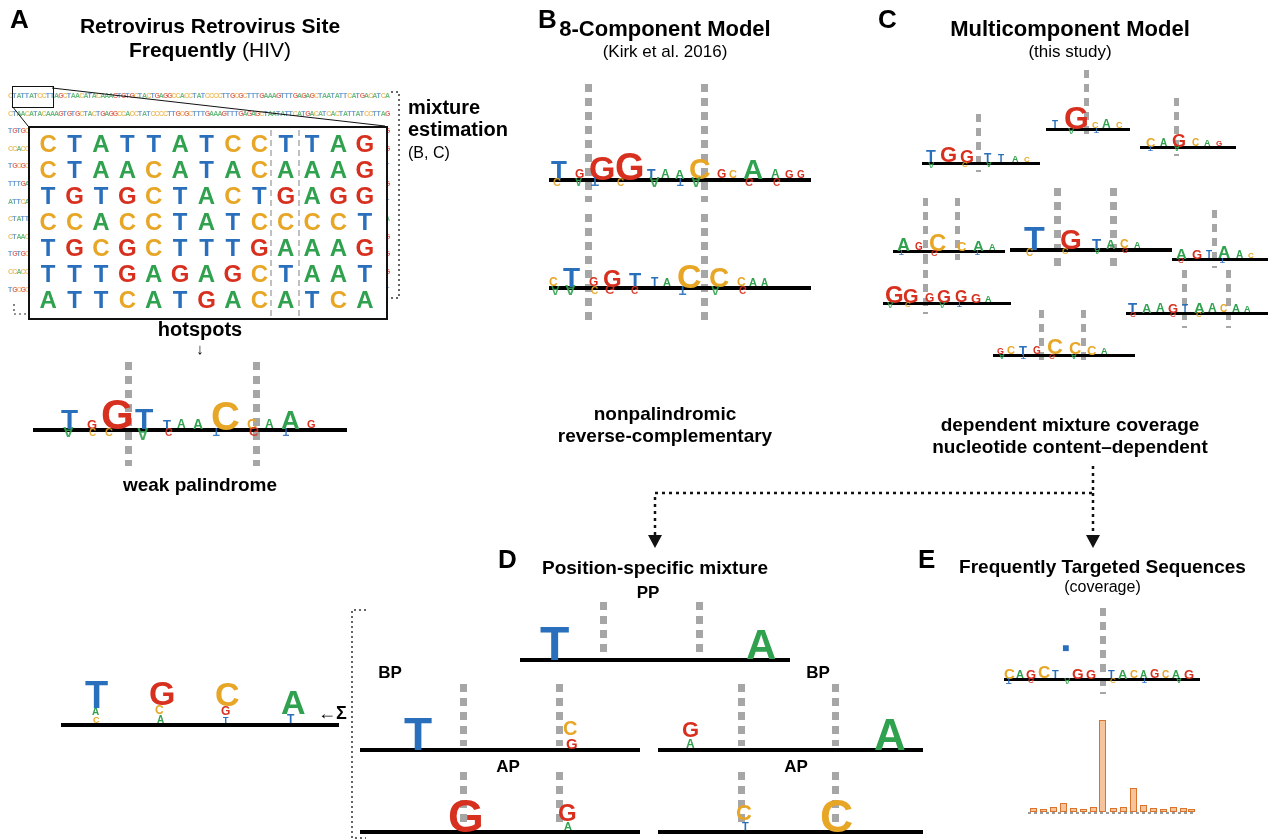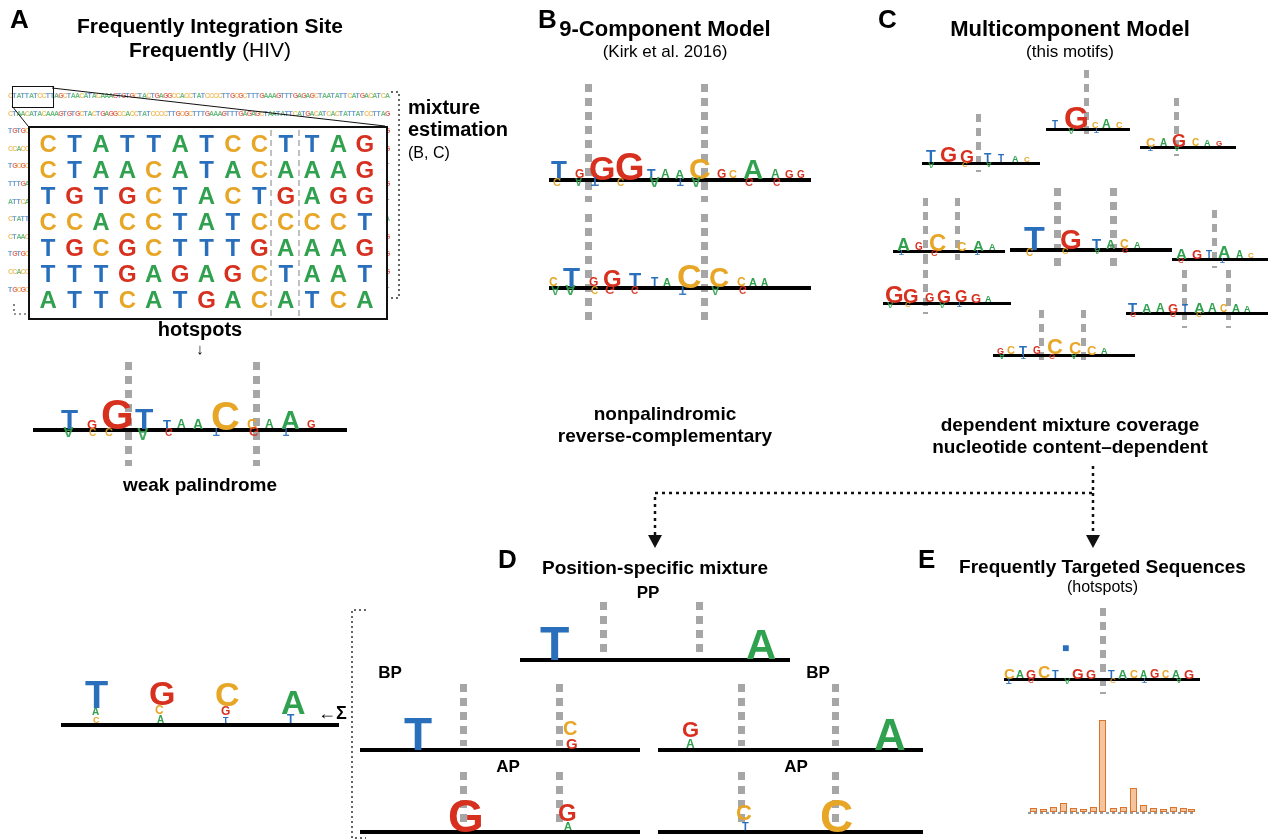--- a/index.html
+++ b/index.html
@@ -52,21 +52,21 @@
     <path d="M1093,466 V493 H655 V536" stroke="#111" stroke-width="2.5" fill="none" stroke-dasharray="3 4"></path>
     <path d="M1093,493 V536" stroke="#111" stroke-width="2.5" fill="none" stroke-dasharray="3 4"></path>
     <polygon points="648,535 662,535 655,548" fill="#111"></polygon>
     <polygon points="1086,535 1100,535 1093,548" fill="#111"></polygon>
 
     <path d="M366,610 H352 V838 H366" stroke="#333" stroke-width="1.5" fill="none" stroke-dasharray="2 3"></path>
   </svg>
 
   <div class="abs plabel" style="left:10px;top:4px">A</div>
   <div class="abs ttl" style="left:30px;top:14px;width:360px;font-size:21px">
-    <span>Frequently Integration Site</span><br>
+    <span>Retrovirus Retrovirus Site</span><br>
     <span>Frequently</span>
     <span style="font-weight:normal">(HIV)</span>
   </div>
 
   <div class="abs noise" style="left:8px;top:84px;width:384px;height:214px">
       <div class="noise-row"><span style="color: rgb(231, 166, 38);">C</span><span style="color: rgb(42, 111, 187);">T</span><span style="color: rgb(48, 161, 78);">A</span><span style="color: rgb(42, 111, 187);">T</span><span style="color: rgb(42, 111, 187);">T</span><span style="color: rgb(48, 161, 78);">A</span><span style="color: rgb(42, 111, 187);">T</span><span style="color: rgb(231, 166, 38);">C</span><span style="color: rgb(231, 166, 38);">C</span><span style="color: rgb(42, 111, 187);">T</span><span style="color: rgb(42, 111, 187);">T</span><span style="color: rgb(48, 161, 78);">A</span><span style="color: rgb(215, 48, 31);">G</span><span style="color: rgb(231, 166, 38);">C</span><span style="color: rgb(42, 111, 187);">T</span><span style="color: rgb(48, 161, 78);">A</span><span style="color: rgb(48, 161, 78);">A</span><span style="color: rgb(231, 166, 38);">C</span><span style="color: rgb(48, 161, 78);">A</span><span style="color: rgb(42, 111, 187);">T</span><span style="color: rgb(48, 161, 78);">A</span><span style="color: rgb(231, 166, 38);">C</span><span style="color: rgb(48, 161, 78);">A</span><span style="color: rgb(48, 161, 78);">A</span><span style="color: rgb(48, 161, 78);">A</span><span style="color: rgb(215, 48, 31);">G</span><span style="color: rgb(42, 111, 187);">T</span><span style="color: rgb(215, 48, 31);">G</span><span style="color: rgb(42, 111, 187);">T</span><span style="color: rgb(215, 48, 31);">G</span><span style="color: rgb(231, 166, 38);">C</span><span style="color: rgb(42, 111, 187);">T</span><span style="color: rgb(48, 161, 78);">A</span><span style="color: rgb(231, 166, 38);">C</span><span style="color: rgb(42, 111, 187);">T</span><span style="color: rgb(215, 48, 31);">G</span><span style="color: rgb(48, 161, 78);">A</span><span style="color: rgb(215, 48, 31);">G</span><span style="color: rgb(215, 48, 31);">G</span><span style="color: rgb(231, 166, 38);">C</span><span style="color: rgb(231, 166, 38);">C</span><span style="color: rgb(48, 161, 78);">A</span><span style="color: rgb(231, 166, 38);">C</span><span style="color: rgb(231, 166, 38);">C</span><span style="color: rgb(42, 111, 187);">T</span><span style="color: rgb(48, 161, 78);">A</span><span style="color: rgb(42, 111, 187);">T</span><span style="color: rgb(231, 166, 38);">C</span><span style="color: rgb(231, 166, 38);">C</span><span style="color: rgb(231, 166, 38);">C</span><span style="color: rgb(231, 166, 38);">C</span><span style="color: rgb(42, 111, 187);">T</span><span style="color: rgb(42, 111, 187);">T</span><span style="color: rgb(215, 48, 31);">G</span><span style="color: rgb(231, 166, 38);">C</span><span style="color: rgb(215, 48, 31);">G</span><span style="color: rgb(231, 166, 38);">C</span><span style="color: rgb(42, 111, 187);">T</span><span style="color: rgb(42, 111, 187);">T</span><span style="color: rgb(42, 111, 187);">T</span><span style="color: rgb(215, 48, 31);">G</span><span style="color: rgb(48, 161, 78);">A</span><span style="color: rgb(48, 161, 78);">A</span><span style="color: rgb(48, 161, 78);">A</span><span style="color: rgb(215, 48, 31);">G</span><span style="color: rgb(42, 111, 187);">T</span><span style="color: rgb(42, 111, 187);">T</span><span style="color: rgb(42, 111, 187);">T</span><span style="color: rgb(215, 48, 31);">G</span><span style="color: rgb(48, 161, 78);">A</span><span style="color: rgb(215, 48, 31);">G</span><span style="color: rgb(48, 161, 78);">A</span><span style="color: rgb(215, 48, 31);">G</span><span style="color: rgb(231, 166, 38);">C</span><span style="color: rgb(42, 111, 187);">T</span><span style="color: rgb(48, 161, 78);">A</span><span style="color: rgb(48, 161, 78);">A</span><span style="color: rgb(42, 111, 187);">T</span><span style="color: rgb(48, 161, 78);">A</span><span style="color: rgb(42, 111, 187);">T</span><span style="color: rgb(42, 111, 187);">T</span><span style="color: rgb(231, 166, 38);">C</span><span style="color: rgb(48, 161, 78);">A</span><span style="color: rgb(42, 111, 187);">T</span><span style="color: rgb(215, 48, 31);">G</span><span style="color: rgb(48, 161, 78);">A</span><span style="color: rgb(231, 166, 38);">C</span><span style="color: rgb(48, 161, 78);">A</span><span style="color: rgb(42, 111, 187);">T</span><span style="color: rgb(231, 166, 38);">C</span><span style="color: rgb(48, 161, 78);">A</span></div>
       <div class="noise-row"><span style="color: rgb(231, 166, 38);">C</span><span style="color: rgb(42, 111, 187);">T</span><span style="color: rgb(48, 161, 78);">A</span><span style="color: rgb(48, 161, 78);">A</span><span style="color: rgb(231, 166, 38);">C</span><span style="color: rgb(48, 161, 78);">A</span><span style="color: rgb(42, 111, 187);">T</span><span style="color: rgb(48, 161, 78);">A</span><span style="color: rgb(231, 166, 38);">C</span><span style="color: rgb(48, 161, 78);">A</span><span style="color: rgb(48, 161, 78);">A</span><span style="color: rgb(48, 161, 78);">A</span><span style="color: rgb(215, 48, 31);">G</span><span style="color: rgb(42, 111, 187);">T</span><span style="color: rgb(215, 48, 31);">G</span><span style="color: rgb(42, 111, 187);">T</span><span style="color: rgb(215, 48, 31);">G</span><span style="color: rgb(231, 166, 38);">C</span><span style="color: rgb(42, 111, 187);">T</span><span style="color: rgb(48, 161, 78);">A</span><span style="color: rgb(231, 166, 38);">C</span><span style="color: rgb(42, 111, 187);">T</span><span style="color: rgb(215, 48, 31);">G</span><span style="color: rgb(48, 161, 78);">A</span><span style="color: rgb(215, 48, 31);">G</span><span style="color: rgb(215, 48, 31);">G</span><span style="color: rgb(231, 166, 38);">C</span><span style="color: rgb(231, 166, 38);">C</span><span style="color: rgb(48, 161, 78);">A</span><span style="color: rgb(231, 166, 38);">C</span><span style="color: rgb(231, 166, 38);">C</span><span style="color: rgb(42, 111, 187);">T</span><span style="color: rgb(48, 161, 78);">A</span><span style="color: rgb(42, 111, 187);">T</span><span style="color: rgb(231, 166, 38);">C</span><span style="color: rgb(231, 166, 38);">C</span><span style="color: rgb(231, 166, 38);">C</span><span style="color: rgb(231, 166, 38);">C</span><span style="color: rgb(42, 111, 187);">T</span><span style="color: rgb(42, 111, 187);">T</span><span style="color: rgb(215, 48, 31);">G</span><span style="color: rgb(231, 166, 38);">C</span><span style="color: rgb(215, 48, 31);">G</span><span style="color: rgb(231, 166, 38);">C</span><span style="color: rgb(42, 111, 187);">T</span><span style="color: rgb(42, 111, 187);">T</span><span style="color: rgb(42, 111, 187);">T</span><span style="color: rgb(215, 48, 31);">G</span><span style="color: rgb(48, 161, 78);">A</span><span style="color: rgb(48, 161, 78);">A</span><span style="color: rgb(48, 161, 78);">A</span><span style="color: rgb(215, 48, 31);">G</span><span style="color: rgb(42, 111, 187);">T</span><span style="color: rgb(42, 111, 187);">T</span><span style="color: rgb(42, 111, 187);">T</span><span style="color: rgb(215, 48, 31);">G</span><span style="color: rgb(48, 161, 78);">A</span><span style="color: rgb(215, 48, 31);">G</span><span style="color: rgb(48, 161, 78);">A</span><span style="color: rgb(215, 48, 31);">G</span><span style="color: rgb(231, 166, 38);">C</span><span style="color: rgb(42, 111, 187);">T</span><span style="color: rgb(48, 161, 78);">A</span><span style="color: rgb(48, 161, 78);">A</span><span style="color: rgb(42, 111, 187);">T</span><span style="color: rgb(48, 161, 78);">A</span><span style="color: rgb(42, 111, 187);">T</span><span style="color: rgb(42, 111, 187);">T</span><span style="color: rgb(231, 166, 38);">C</span><span style="color: rgb(48, 161, 78);">A</span><span style="color: rgb(42, 111, 187);">T</span><span style="color: rgb(215, 48, 31);">G</span><span style="color: rgb(48, 161, 78);">A</span><span style="color: rgb(231, 166, 38);">C</span><span style="color: rgb(48, 161, 78);">A</span><span style="color: rgb(42, 111, 187);">T</span><span style="color: rgb(231, 166, 38);">C</span><span style="color: rgb(48, 161, 78);">A</span><span style="color: rgb(231, 166, 38);">C</span><span style="color: rgb(42, 111, 187);">T</span><span style="color: rgb(48, 161, 78);">A</span><span style="color: rgb(42, 111, 187);">T</span><span style="color: rgb(42, 111, 187);">T</span><span style="color: rgb(48, 161, 78);">A</span><span style="color: rgb(42, 111, 187);">T</span><span style="color: rgb(231, 166, 38);">C</span><span style="color: rgb(231, 166, 38);">C</span><span style="color: rgb(42, 111, 187);">T</span><span style="color: rgb(42, 111, 187);">T</span><span style="color: rgb(48, 161, 78);">A</span><span style="color: rgb(215, 48, 31);">G</span></div>
       <div class="noise-row"><span style="color: rgb(42, 111, 187);">T</span><span style="color: rgb(215, 48, 31);">G</span><span style="color: rgb(42, 111, 187);">T</span><span style="color: rgb(215, 48, 31);">G</span><span style="color: rgb(231, 166, 38);">C</span><span style="color: rgb(42, 111, 187);">T</span><span style="color: rgb(48, 161, 78);">A</span><span style="color: rgb(231, 166, 38);">C</span><span style="color: rgb(42, 111, 187);">T</span><span style="color: rgb(215, 48, 31);">G</span><span style="color: rgb(48, 161, 78);">A</span><span style="color: rgb(215, 48, 31);">G</span><span style="color: rgb(215, 48, 31);">G</span><span style="color: rgb(231, 166, 38);">C</span><span style="color: rgb(231, 166, 38);">C</span><span style="color: rgb(48, 161, 78);">A</span><span style="color: rgb(231, 166, 38);">C</span><span style="color: rgb(231, 166, 38);">C</span><span style="color: rgb(42, 111, 187);">T</span><span style="color: rgb(48, 161, 78);">A</span><span style="color: rgb(42, 111, 187);">T</span><span style="color: rgb(231, 166, 38);">C</span><span style="color: rgb(231, 166, 38);">C</span><span style="color: rgb(231, 166, 38);">C</span><span style="color: rgb(231, 166, 38);">C</span><span style="color: rgb(42, 111, 187);">T</span><span style="color: rgb(42, 111, 187);">T</span><span style="color: rgb(215, 48, 31);">G</span><span style="color: rgb(231, 166, 38);">C</span><span style="color: rgb(215, 48, 31);">G</span><span style="color: rgb(231, 166, 38);">C</span><span style="color: rgb(42, 111, 187);">T</span><span style="color: rgb(42, 111, 187);">T</span><span style="color: rgb(42, 111, 187);">T</span><span style="color: rgb(215, 48, 31);">G</span><span style="color: rgb(48, 161, 78);">A</span><span style="color: rgb(48, 161, 78);">A</span><span style="color: rgb(48, 161, 78);">A</span><span style="color: rgb(215, 48, 31);">G</span><span style="color: rgb(42, 111, 187);">T</span><span style="color: rgb(42, 111, 187);">T</span><span style="color: rgb(42, 111, 187);">T</span><span style="color: rgb(215, 48, 31);">G</span><span style="color: rgb(48, 161, 78);">A</span><span style="color: rgb(215, 48, 31);">G</span><span style="color: rgb(48, 161, 78);">A</span><span style="color: rgb(215, 48, 31);">G</span><span style="color: rgb(231, 166, 38);">C</span><span style="color: rgb(42, 111, 187);">T</span><span style="color: rgb(48, 161, 78);">A</span><span style="color: rgb(48, 161, 78);">A</span><span style="color: rgb(42, 111, 187);">T</span><span style="color: rgb(48, 161, 78);">A</span><span style="color: rgb(42, 111, 187);">T</span><span style="color: rgb(42, 111, 187);">T</span><span style="color: rgb(231, 166, 38);">C</span><span style="color: rgb(48, 161, 78);">A</span><span style="color: rgb(42, 111, 187);">T</span><span style="color: rgb(215, 48, 31);">G</span><span style="color: rgb(48, 161, 78);">A</span><span style="color: rgb(231, 166, 38);">C</span><span style="color: rgb(48, 161, 78);">A</span><span style="color: rgb(42, 111, 187);">T</span><span style="color: rgb(231, 166, 38);">C</span><span style="color: rgb(48, 161, 78);">A</span><span style="color: rgb(231, 166, 38);">C</span><span style="color: rgb(42, 111, 187);">T</span><span style="color: rgb(48, 161, 78);">A</span><span style="color: rgb(42, 111, 187);">T</span><span style="color: rgb(42, 111, 187);">T</span><span style="color: rgb(48, 161, 78);">A</span><span style="color: rgb(42, 111, 187);">T</span><span style="color: rgb(231, 166, 38);">C</span><span style="color: rgb(231, 166, 38);">C</span><span style="color: rgb(42, 111, 187);">T</span><span style="color: rgb(42, 111, 187);">T</span><span style="color: rgb(48, 161, 78);">A</span><span style="color: rgb(215, 48, 31);">G</span><span style="color: rgb(231, 166, 38);">C</span><span style="color: rgb(42, 111, 187);">T</span><span style="color: rgb(48, 161, 78);">A</span><span style="color: rgb(48, 161, 78);">A</span><span style="color: rgb(231, 166, 38);">C</span><span style="color: rgb(48, 161, 78);">A</span><span style="color: rgb(42, 111, 187);">T</span><span style="color: rgb(48, 161, 78);">A</span><span style="color: rgb(231, 166, 38);">C</span><span style="color: rgb(48, 161, 78);">A</span><span style="color: rgb(48, 161, 78);">A</span><span style="color: rgb(48, 161, 78);">A</span><span style="color: rgb(215, 48, 31);">G</span></div>
       <div class="noise-row"><span style="color: rgb(231, 166, 38);">C</span><span style="color: rgb(231, 166, 38);">C</span><span style="color: rgb(48, 161, 78);">A</span><span style="color: rgb(231, 166, 38);">C</span><span style="color: rgb(231, 166, 38);">C</span><span style="color: rgb(42, 111, 187);">T</span><span style="color: rgb(48, 161, 78);">A</span><span style="color: rgb(42, 111, 187);">T</span><span style="color: rgb(231, 166, 38);">C</span><span style="color: rgb(231, 166, 38);">C</span><span style="color: rgb(231, 166, 38);">C</span><span style="color: rgb(231, 166, 38);">C</span><span style="color: rgb(42, 111, 187);">T</span><span style="color: rgb(42, 111, 187);">T</span><span style="color: rgb(215, 48, 31);">G</span><span style="color: rgb(231, 166, 38);">C</span><span style="color: rgb(215, 48, 31);">G</span><span style="color: rgb(231, 166, 38);">C</span><span style="color: rgb(42, 111, 187);">T</span><span style="color: rgb(42, 111, 187);">T</span><span style="color: rgb(42, 111, 187);">T</span><span style="color: rgb(215, 48, 31);">G</span><span style="color: rgb(48, 161, 78);">A</span><span style="color: rgb(48, 161, 78);">A</span><span style="color: rgb(48, 161, 78);">A</span><span style="color: rgb(215, 48, 31);">G</span><span style="color: rgb(42, 111, 187);">T</span><span style="color: rgb(42, 111, 187);">T</span><span style="color: rgb(42, 111, 187);">T</span><span style="color: rgb(215, 48, 31);">G</span><span style="color: rgb(48, 161, 78);">A</span><span style="color: rgb(215, 48, 31);">G</span><span style="color: rgb(48, 161, 78);">A</span><span style="color: rgb(215, 48, 31);">G</span><span style="color: rgb(231, 166, 38);">C</span><span style="color: rgb(42, 111, 187);">T</span><span style="color: rgb(48, 161, 78);">A</span><span style="color: rgb(48, 161, 78);">A</span><span style="color: rgb(42, 111, 187);">T</span><span style="color: rgb(48, 161, 78);">A</span><span style="color: rgb(42, 111, 187);">T</span><span style="color: rgb(42, 111, 187);">T</span><span style="color: rgb(231, 166, 38);">C</span><span style="color: rgb(48, 161, 78);">A</span><span style="color: rgb(42, 111, 187);">T</span><span style="color: rgb(215, 48, 31);">G</span><span style="color: rgb(48, 161, 78);">A</span><span style="color: rgb(231, 166, 38);">C</span><span style="color: rgb(48, 161, 78);">A</span><span style="color: rgb(42, 111, 187);">T</span><span style="color: rgb(231, 166, 38);">C</span><span style="color: rgb(48, 161, 78);">A</span><span style="color: rgb(231, 166, 38);">C</span><span style="color: rgb(42, 111, 187);">T</span><span style="color: rgb(48, 161, 78);">A</span><span style="color: rgb(42, 111, 187);">T</span><span style="color: rgb(42, 111, 187);">T</span><span style="color: rgb(48, 161, 78);">A</span><span style="color: rgb(42, 111, 187);">T</span><span style="color: rgb(231, 166, 38);">C</span><span style="color: rgb(231, 166, 38);">C</span><span style="color: rgb(42, 111, 187);">T</span><span style="color: rgb(42, 111, 187);">T</span><span style="color: rgb(48, 161, 78);">A</span><span style="color: rgb(215, 48, 31);">G</span><span style="color: rgb(231, 166, 38);">C</span><span style="color: rgb(42, 111, 187);">T</span><span style="color: rgb(48, 161, 78);">A</span><span style="color: rgb(48, 161, 78);">A</span><span style="color: rgb(231, 166, 38);">C</span><span style="color: rgb(48, 161, 78);">A</span><span style="color: rgb(42, 111, 187);">T</span><span style="color: rgb(48, 161, 78);">A</span><span style="color: rgb(231, 166, 38);">C</span><span style="color: rgb(48, 161, 78);">A</span><span style="color: rgb(48, 161, 78);">A</span><span style="color: rgb(48, 161, 78);">A</span><span style="color: rgb(215, 48, 31);">G</span><span style="color: rgb(42, 111, 187);">T</span><span style="color: rgb(215, 48, 31);">G</span><span style="color: rgb(42, 111, 187);">T</span><span style="color: rgb(215, 48, 31);">G</span><span style="color: rgb(231, 166, 38);">C</span><span style="color: rgb(42, 111, 187);">T</span><span style="color: rgb(48, 161, 78);">A</span><span style="color: rgb(231, 166, 38);">C</span><span style="color: rgb(42, 111, 187);">T</span><span style="color: rgb(215, 48, 31);">G</span><span style="color: rgb(48, 161, 78);">A</span><span style="color: rgb(215, 48, 31);">G</span><span style="color: rgb(215, 48, 31);">G</span></div>
       <div class="noise-row"><span style="color: rgb(42, 111, 187);">T</span><span style="color: rgb(215, 48, 31);">G</span><span style="color: rgb(231, 166, 38);">C</span><span style="color: rgb(215, 48, 31);">G</span><span style="color: rgb(231, 166, 38);">C</span><span style="color: rgb(42, 111, 187);">T</span><span style="color: rgb(42, 111, 187);">T</span><span style="color: rgb(42, 111, 187);">T</span><span style="color: rgb(215, 48, 31);">G</span><span style="color: rgb(48, 161, 78);">A</span><span style="color: rgb(48, 161, 78);">A</span><span style="color: rgb(48, 161, 78);">A</span><span style="color: rgb(215, 48, 31);">G</span><span style="color: rgb(42, 111, 187);">T</span><span style="color: rgb(42, 111, 187);">T</span><span style="color: rgb(42, 111, 187);">T</span><span style="color: rgb(215, 48, 31);">G</span><span style="color: rgb(48, 161, 78);">A</span><span style="color: rgb(215, 48, 31);">G</span><span style="color: rgb(48, 161, 78);">A</span><span style="color: rgb(215, 48, 31);">G</span><span style="color: rgb(231, 166, 38);">C</span><span style="color: rgb(42, 111, 187);">T</span><span style="color: rgb(48, 161, 78);">A</span><span style="color: rgb(48, 161, 78);">A</span><span style="color: rgb(42, 111, 187);">T</span><span style="color: rgb(48, 161, 78);">A</span><span style="color: rgb(42, 111, 187);">T</span><span style="color: rgb(42, 111, 187);">T</span><span style="color: rgb(231, 166, 38);">C</span><span style="color: rgb(48, 161, 78);">A</span><span style="color: rgb(42, 111, 187);">T</span><span style="color: rgb(215, 48, 31);">G</span><span style="color: rgb(48, 161, 78);">A</span><span style="color: rgb(231, 166, 38);">C</span><span style="color: rgb(48, 161, 78);">A</span><span style="color: rgb(42, 111, 187);">T</span><span style="color: rgb(231, 166, 38);">C</span><span style="color: rgb(48, 161, 78);">A</span><span style="color: rgb(231, 166, 38);">C</span><span style="color: rgb(42, 111, 187);">T</span><span style="color: rgb(48, 161, 78);">A</span><span style="color: rgb(42, 111, 187);">T</span><span style="color: rgb(42, 111, 187);">T</span><span style="color: rgb(48, 161, 78);">A</span><span style="color: rgb(42, 111, 187);">T</span><span style="color: rgb(231, 166, 38);">C</span><span style="color: rgb(231, 166, 38);">C</span><span style="color: rgb(42, 111, 187);">T</span><span style="color: rgb(42, 111, 187);">T</span><span style="color: rgb(48, 161, 78);">A</span><span style="color: rgb(215, 48, 31);">G</span><span style="color: rgb(231, 166, 38);">C</span><span style="color: rgb(42, 111, 187);">T</span><span style="color: rgb(48, 161, 78);">A</span><span style="color: rgb(48, 161, 78);">A</span><span style="color: rgb(231, 166, 38);">C</span><span style="color: rgb(48, 161, 78);">A</span><span style="color: rgb(42, 111, 187);">T</span><span style="color: rgb(48, 161, 78);">A</span><span style="color: rgb(231, 166, 38);">C</span><span style="color: rgb(48, 161, 78);">A</span><span style="color: rgb(48, 161, 78);">A</span><span style="color: rgb(48, 161, 78);">A</span><span style="color: rgb(215, 48, 31);">G</span><span style="color: rgb(42, 111, 187);">T</span><span style="color: rgb(215, 48, 31);">G</span><span style="color: rgb(42, 111, 187);">T</span><span style="color: rgb(215, 48, 31);">G</span><span style="color: rgb(231, 166, 38);">C</span><span style="color: rgb(42, 111, 187);">T</span><span style="color: rgb(48, 161, 78);">A</span><span style="color: rgb(231, 166, 38);">C</span><span style="color: rgb(42, 111, 187);">T</span><span style="color: rgb(215, 48, 31);">G</span><span style="color: rgb(48, 161, 78);">A</span><span style="color: rgb(215, 48, 31);">G</span><span style="color: rgb(215, 48, 31);">G</span><span style="color: rgb(231, 166, 38);">C</span><span style="color: rgb(231, 166, 38);">C</span><span style="color: rgb(48, 161, 78);">A</span><span style="color: rgb(231, 166, 38);">C</span><span style="color: rgb(231, 166, 38);">C</span><span style="color: rgb(42, 111, 187);">T</span><span style="color: rgb(48, 161, 78);">A</span><span style="color: rgb(42, 111, 187);">T</span><span style="color: rgb(231, 166, 38);">C</span><span style="color: rgb(231, 166, 38);">C</span><span style="color: rgb(231, 166, 38);">C</span><span style="color: rgb(231, 166, 38);">C</span><span style="color: rgb(42, 111, 187);">T</span></div>
@@ -124,21 +124,21 @@
       <span class="lg flip" style="color: rgb(231, 166, 38); font-size: 11px; left: 80px; top: 67.8px;">C</span>
       <span class="lg flip" style="color: rgb(48, 161, 78); font-size: 16px; left: 112px; top: 66.8px;">A</span>
       <span class="lg flip" style="color: rgb(215, 48, 31); font-size: 10px; left: 140px; top: 68px;">G</span>
       <span class="lg flip" style="color: rgb(42, 111, 187); font-size: 11px; left: 188px; top: 67.8px;">T</span>
       <span class="lg flip" style="color: rgb(215, 48, 31); font-size: 13px; left: 224px; top: 67.4px;">G</span>
       <span class="lg flip" style="color: rgb(42, 111, 187); font-size: 10px; left: 258px; top: 68px;">T</span>
     </div>
   <div class="abs cap" style="left:30px;top:474px;width:340px;font-size:19px">weak palindrome</div>
 
   <div class="abs plabel" style="left:538px;top:4px">B</div>
-  <div class="abs ttl" style="left:520px;top:16px;width:290px;font-size:22px">9-Component Model</div>
+  <div class="abs ttl" style="left:520px;top:16px;width:290px;font-size:22px">8-Component Model</div>
   <div class="abs sub" style="left:520px;top:42px;width:290px;font-size:17px">(Kirk et al. 2016)</div>
   <div class="logo" style="left: 545px; top: 78px; width: 270px; height: 128px;">
       <div class="lbar" style="left: 40px; top: 6px; height: 118px; width: 7px;"></div>
       <div class="lbar" style="left: 156px; top: 6px; height: 118px; width: 7px;"></div>
       <div class="lbase" style="left: 4px; width: 262px; top: 100px; height: 4px;"></div>
       <span class="lg" style="color: rgb(42, 111, 187); font-size: 26px; left: 6px; top: 79.2px;">T</span>
       <span class="lg" style="color: rgb(215, 48, 31); font-size: 12px; left: 30px; top: 90.4px;">G</span>
       <span class="lg" style="color: rgb(215, 48, 31); font-size: 34px; left: 44px; top: 72.8px;">G</span>
       <span class="lg" style="color: rgb(215, 48, 31); font-size: 38px; left: 70px; top: 69.6px;">G</span>
       <span class="lg" style="color: rgb(42, 111, 187); font-size: 14px; left: 102px; top: 88.8px;">T</span>
@@ -184,21 +184,21 @@
       <span class="lg flip" style="color: rgb(215, 48, 31); font-size: 10px; left: 86px; top: 72px;">G</span>
       <span class="lg flip" style="color: rgb(42, 111, 187); font-size: 12px; left: 134px; top: 71.6px;">T</span>
       <span class="lg flip" style="color: rgb(48, 161, 78); font-size: 12px; left: 166px; top: 71.6px;">A</span>
       <span class="lg flip" style="color: rgb(215, 48, 31); font-size: 10px; left: 194px; top: 72px;">G</span>
     </div>
   <div class="abs cap" style="left:520px;top:403px;width:290px;font-size:19px">nonpalindromic</div>
   <div class="abs cap" style="left:520px;top:425px;width:290px;font-size:19px">reverse-complementary</div>
 
   <div class="abs plabel" style="left:878px;top:4px">C</div>
   <div class="abs ttl" style="left:890px;top:16px;width:360px;font-size:22px">Multicomponent Model</div>
-  <div class="abs sub" style="left:890px;top:42px;width:360px;font-size:17px">(this motifs)</div>
+  <div class="abs sub" style="left:890px;top:42px;width:360px;font-size:17px">(this study)</div>
   <div class="logo" style="left: 1046px; top: 70px; width: 84px; height: 72px;">
       <div class="lbar" style="left: 38px; top: 0px; height: 68px; width: 5px;"></div>
       <div class="lbase" style="left: 0px; width: 84px; top: 58px; height: 3px;"></div>
       <span class="lg" style="color: rgb(42, 111, 187); font-size: 10px; left: 6px; top: 50px;">T</span>
       <span class="lg" style="color: rgb(215, 48, 31); font-size: 32px; left: 18px; top: 32.4px;">G</span>
       <span class="lg" style="color: rgb(231, 166, 38); font-size: 9px; left: 46px; top: 50.8px;">C</span>
       <span class="lg" style="color: rgb(48, 161, 78); font-size: 12px; left: 56px; top: 48.4px;">A</span>
       <span class="lg" style="color: rgb(231, 166, 38); font-size: 9px; left: 70px; top: 50.8px;">C</span>
       <span class="lg flip" style="color: rgb(48, 161, 78); font-size: 9px; left: 22px; top: 56.2px;">A</span>
       <span class="lg flip" style="color: rgb(42, 111, 187); font-size: 8px; left: 48px; top: 56.4px;">T</span>
@@ -380,21 +380,21 @@
       <span class="lg" style="color: rgb(42, 111, 187); font-size: 9px; left: 168px; top: 60.8px;">T</span>
       <span class="lg" style="color: rgb(215, 48, 31); font-size: 12px; left: 166px; top: 50.4px;">G</span>
       <span class="lg" style="color: rgb(231, 166, 38); font-size: 34px; left: 160px; top: 21.8px;">C</span>
       <span class="lg" style="color: rgb(42, 111, 187); font-size: 12px; left: 232px; top: 58.4px;">T</span>
       <span class="lg" style="color: rgb(48, 161, 78); font-size: 34px; left: 226px; top: 29.8px;">A</span>
     </div>
   <div class="abs" style="left:318px;top:703px;font-size:18px;font-weight:bold">←Σ</div>
 
   <div class="abs plabel" style="left:918px;top:544px">E</div>
   <div class="abs ttl" style="left:935px;top:556px;width:335px;font-size:19px">Frequently Targeted Sequences</div>
-  <div class="abs sub" style="left:935px;top:578px;width:335px;font-size:16px">(hotspots)</div>
+  <div class="abs sub" style="left:935px;top:578px;width:335px;font-size:16px">(coverage)</div>
   <div class="logo" style="left: 1002px; top: 608px; width: 200px; height: 90px;">
       <div class="lbar" style="left: 98px; top: 0px; height: 86px; width: 6px;"></div>
       <div class="lbase" style="left: 2px; width: 196px; top: 70px; height: 3px;"></div>
       <span class="lg" style="color: rgb(231, 166, 38); font-size: 15px; left: 2px; top: 58px;">C</span>
       <span class="lg" style="color: rgb(48, 161, 78); font-size: 11px; left: 14px; top: 61.2px;">A</span>
       <span class="lg" style="color: rgb(215, 48, 31); font-size: 13px; left: 24px; top: 59.6px;">G</span>
       <span class="lg" style="color: rgb(231, 166, 38); font-size: 17px; left: 36px; top: 56.4px;">C</span>
       <span class="lg" style="color: rgb(42, 111, 187); font-size: 11px; left: 50px; top: 61.2px;">T</span>
       <span class="lg" style="color: rgb(42, 111, 187); font-size: 12px; left: 60px; top: 34.4px;">■</span>
       <span class="lg" style="color: rgb(215, 48, 31); font-size: 15px; left: 70px; top: 58px;">G</span>

